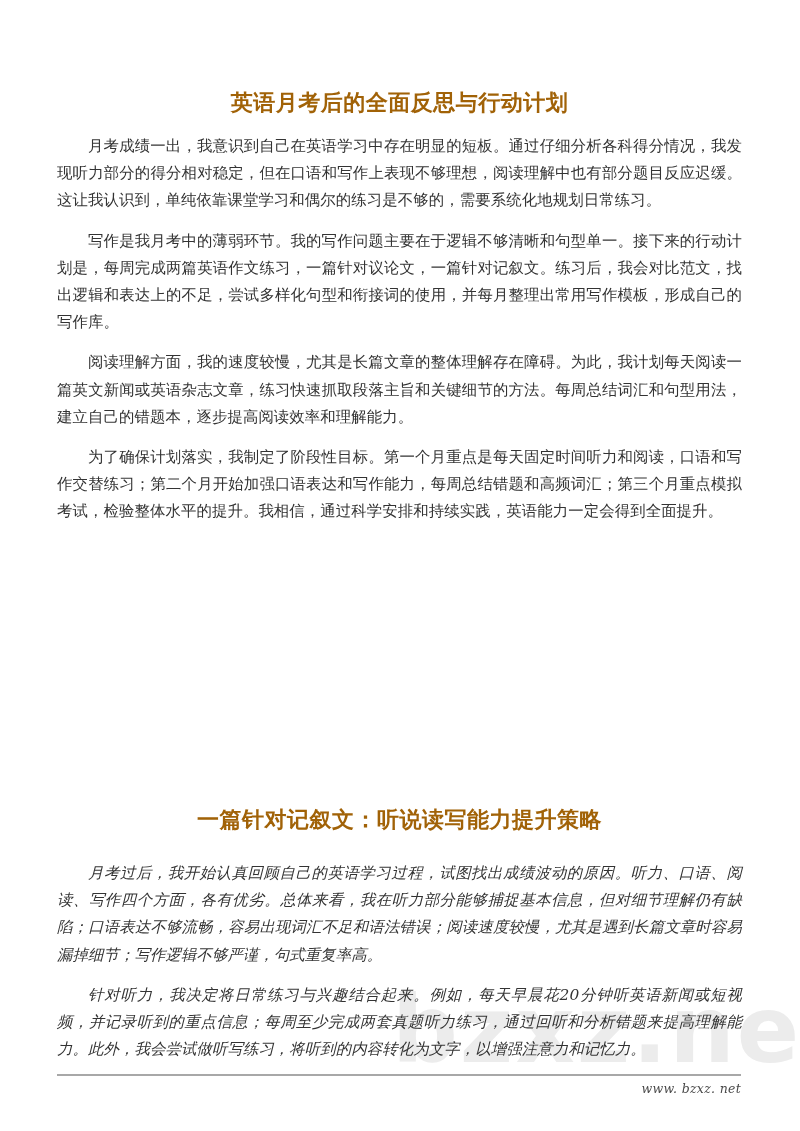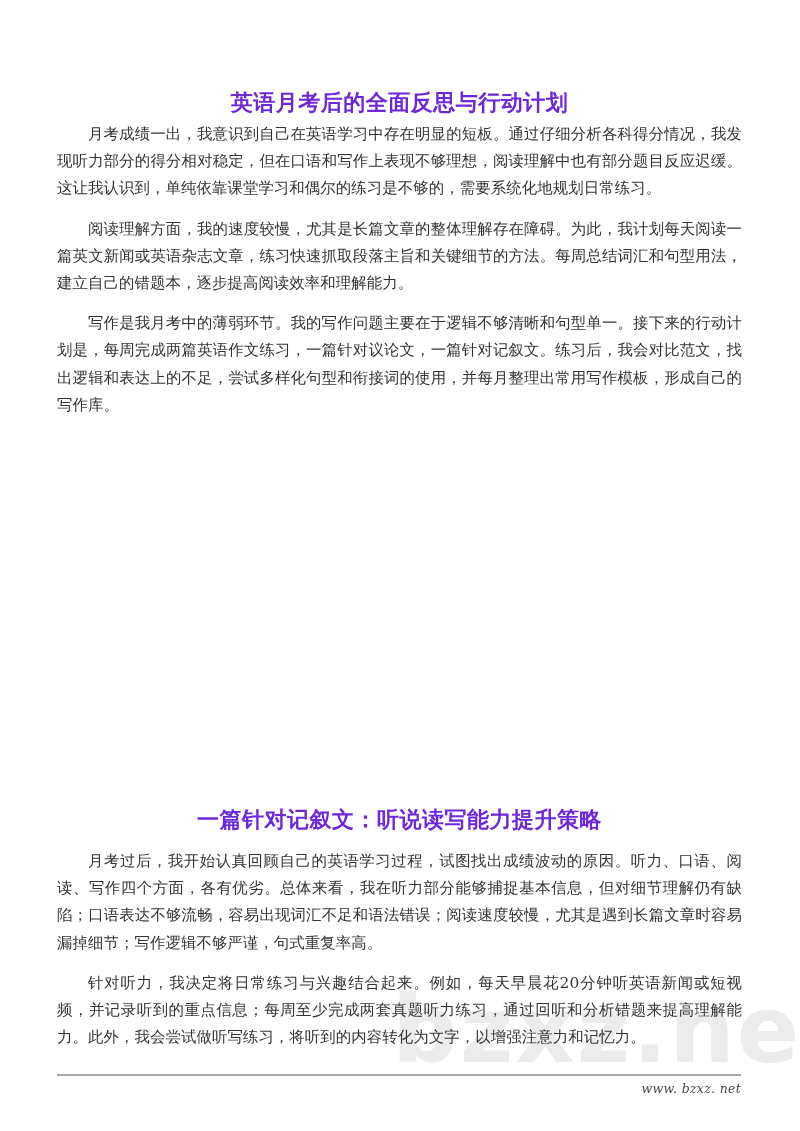--- a/index.html
+++ b/index.html
@@ -23,31 +23,31 @@
     }
     .section-title {
       position: absolute;
       left: 0;
       width: 685px;
       text-align: center;
       font-family: "DejaVu Sans", "Liberation Sans", sans-serif;
       font-weight: bold;
       font-size: 22px;
       letter-spacing: 0.5px;
-      color: #6d28d9;
+      color: #a16207;
       margin: 0;
       line-height: 30px;
     }
     .section-body {
       position: absolute;
       left: 0;
       width: 685px;
     }
     .para {
-      margin: 0 0 13px 0;
+      margin: 12px 0 13px 0;
       font-size: 15.4px;
       line-height: 27.2px;
       text-indent: 31px;
       text-align: justify;
       color: #333333;
       letter-spacing: 0.1px;
     }
     .footer-rule {
       position: absolute;
       left: 57px;
@@ -88,27 +88,28 @@
 <body>
 
 <div class="watermark">bzxz.net</div>
 
 <div class="page content-layer">
 
   <h1 class="section-title" style="top:88px;">英语月考后的全面反思与行动计划</h1>
 
   <div class="section-body" style="top:121px;">
     <p class="para">月考成绩一出，我意识到自己在英语学习中存在明显的短板。通过仔细分析各科得分情况，我发现听力部分的得分相对稳定，但在口语和写作上表现不够理想，阅读理解中也有部分题目反应迟缓。这让我认识到，单纯依靠课堂学习和偶尔的练习是不够的，需要系统化地规划日常练习。</p>
+    <p class="para">写作是我月考中的薄弱环节。我的写作问题主要在于逻辑不够清晰和句型单一。接下来的行动计划是，每周完成两篇英语作文练习，一篇针对议论文，一篇针对记叙文。练习后，我会对比范文，找出逻辑和表达上的不足，尝试多样化句型和衔接词的使用，并每月整理出常用写作模板，形成自己的写作库。</p>
     <p class="para">阅读理解方面，我的速度较慢，尤其是长篇文章的整体理解存在障碍。为此，我计划每天阅读一篇英文新闻或英语杂志文章，练习快速抓取段落主旨和关键细节的方法。每周总结词汇和句型用法，建立自己的错题本，逐步提高阅读效率和理解能力。</p>
-    <p class="para">写作是我月考中的薄弱环节。我的写作问题主要在于逻辑不够清晰和句型单一。接下来的行动计划是，每周完成两篇英语作文练习，一篇针对议论文，一篇针对记叙文。练习后，我会对比范文，找出逻辑和表达上的不足，尝试多样化句型和衔接词的使用，并每月整理出常用写作模板，形成自己的写作库。</p>
+    <p class="para">为了确保计划落实，我制定了阶段性目标。第一个月重点是每天固定时间听力和阅读，口语和写作交替练习；第二个月开始加强口语表达和写作能力，每周总结错题和高频词汇；第三个月重点模拟考试，检验整体水平的提升。我相信，通过科学安排和持续实践，英语能力一定会得到全面提升。</p>
   </div>
 
   <h1 class="section-title" style="top:805px;">一篇针对记叙文：听说读写能力提升策略</h1>
 
-  <div class="section-body" style="top:848px;">
+  <div class="section-body" style="top:848px;font-style:italic;">
     <p class="para">月考过后，我开始认真回顾自己的英语学习过程，试图找出成绩波动的原因。听力、口语、阅读、写作四个方面，各有优劣。总体来看，我在听力部分能够捕捉基本信息，但对细节理解仍有缺陷；口语表达不够流畅，容易出现词汇不足和语法错误；阅读速度较慢，尤其是遇到长篇文章时容易漏掉细节；写作逻辑不够严谨，句式重复率高。</p>
     <p class="para">针对听力，我决定将日常练习与兴趣结合起来。例如，每天早晨花20分钟听英语新闻或短视频，并记录听到的重点信息；每周至少完成两套真题听力练习，通过回听和分析错题来提高理解能力。此外，我会尝试做听写练习，将听到的内容转化为文字，以增强注意力和记忆力。</p>
   </div>
 
 </div>
 
 <div class="footer-rule"></div>
 <div class="footer-url">www. bzxz. net</div>
 
 </body></html>

